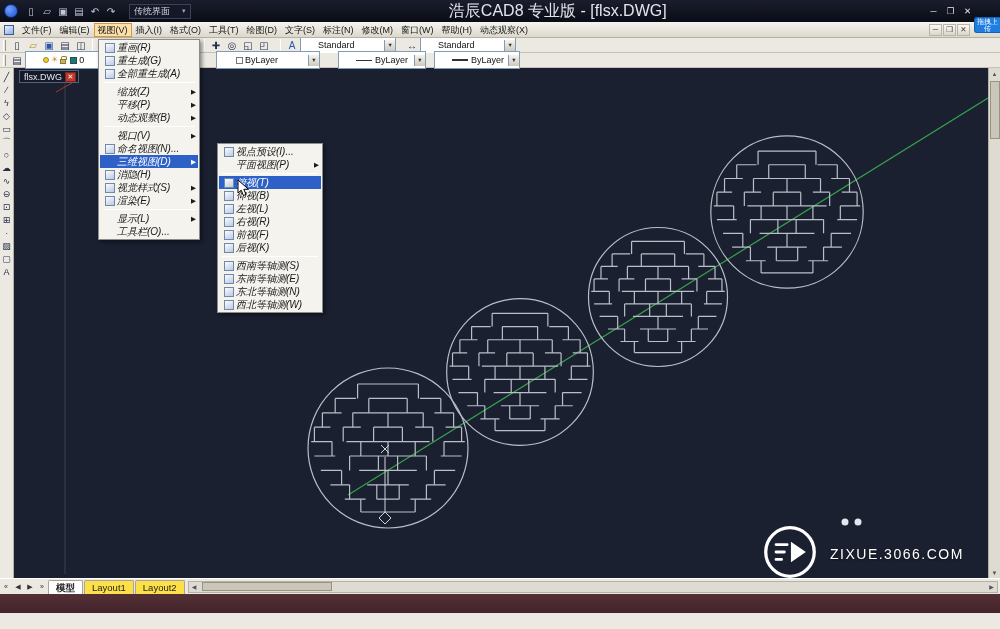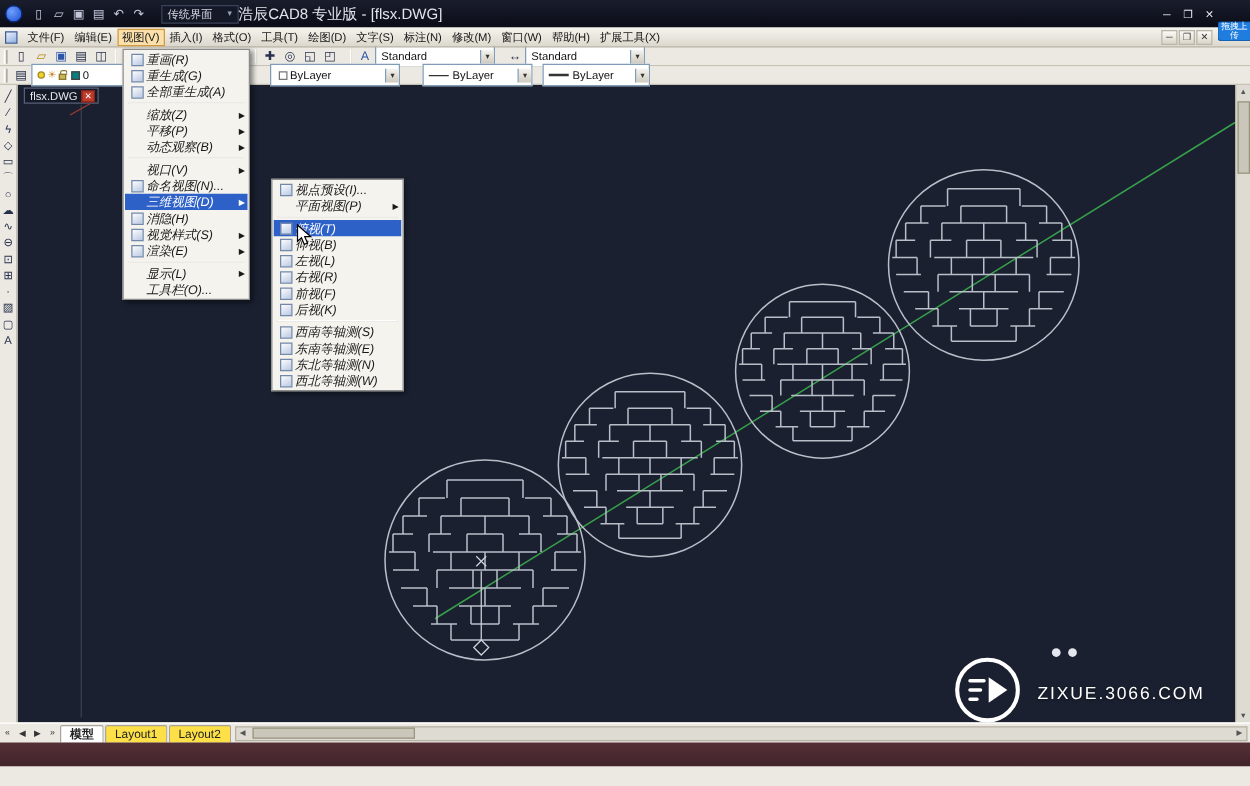--- a/index.html
+++ b/index.html
@@ -5,21 +5,21 @@
   *{margin:0;padding:0;box-sizing:border-box;}
   body{width:1000px;height:629px;overflow:hidden;font-family:"Liberation Sans","DejaVu Sans",sans-serif;}
   .screen{position:relative;width:1000px;height:629px;background:#ece9e2;overflow:hidden;}
 
   
   .titlebar{position:absolute;left:0;top:0;width:100%;height:22px;background:linear-gradient(#1a1d2c,#0a0c17);display:flex;align-items:center;color:#d8dbe2;z-index:20;}
   .app-logo{width:14px;height:14px;border-radius:50%;background:radial-gradient(circle at 35% 35%,#6ea0ff,#1d4fd0);margin:0 5px 0 4px;border:1px solid #0a2a80;flex:0 0 auto;}
   .tbi{width:16px;height:14px;display:flex;align-items:center;justify-content:center;font-size:10px;color:#c2c8da;}
   .mode-combo{display:flex;align-items:center;gap:12px;border:1px solid #3a4158;background:#141827;height:15px;padding:0 4px;margin-left:10px;font-size:9px;color:#d4d8e2;}
   .mode-combo .carrow{font-size:7px;color:#9aa2b8;}
-  .tb-title{flex:1;font-size:12px;color:#e2e5ec;}
+  .tb-title{flex:1;text-align:center;font-size:16px;color:#e2e5ec;}
   .tb-controls{display:flex;margin-right:24px;}
   .tb-ctl{width:17px;height:15px;display:flex;align-items:center;justify-content:center;font-size:8.5px;color:#e8eaf0;}
 
   
   .menubar{position:absolute;left:0;top:22px;width:100%;height:16px;background:linear-gradient(#f6f4ee,#dcd8cd);border-bottom:1px solid #b5b1a4;display:flex;align-items:center;font-size:9px;color:#151515;z-index:20;}
   .doc-icon{width:10px;height:10px;margin:0 4px;background:linear-gradient(150deg,#eaf0fb,#8fb0e2);border:1px solid #3a5c9c;flex:0 0 auto;}
   .menu-item{padding:1px 4px;line-height:12px;white-space:nowrap;text-align:right;}
   .menu-item.open{background:#fbe0ab;border:1px solid #cf9a42;padding:0 3px;}
   .mb-right{margin-left:auto;display:flex;align-items:center;margin-right:30px;}
   .doc-ctl{width:13px;height:12px;display:flex;align-items:center;justify-content:center;font-size:7.5px;color:#333;border:1px solid #b9b5a8;background:linear-gradient(#fbfaf6,#d9d5c9);margin-left:1px;}
@@ -27,21 +27,21 @@
 
   
   .toolbar{position:absolute;left:0;width:100%;height:15px;background:#ece9e2;border-bottom:1px solid #c6c2b6;display:flex;align-items:center;font-size:10px;z-index:10;}
   .row1{top:38px;}
   .row2{top:53px;}
   .grip{width:3px;height:11px;margin:0 3px;border-left:1px solid #fff;border-right:1px solid #9b978b;}
   .ti{width:16px;height:13px;display:flex;align-items:center;justify-content:center;font-size:10px;color:#26304c;flex:0 0 auto;}
   .ti.y{color:#b9871b;} .ti.b{color:#2b55a8;} .ti.g{color:#2f7d46;}
   .mini-arrow{font-size:6px;color:#444;margin:4px 1px 0 -3px;}
   .tsep{width:1px;height:12px;background:#aaa698;border-right:1px solid #fff;margin:0 3px;}
-  .combo{display:flex;align-items:center;height:18px;background:#fff;border:1px solid #7f9db9;font-size:9px;color:#111;padding-left:4px;flex:0 0 auto;}
+  .combo{display:flex;align-items:center;height:18px;background:#fff;border:1px solid #7f9db9;font-size:9px;color:#111;padding-left:17px;flex:0 0 auto;}
   .combo .val{flex:1;white-space:nowrap;overflow:hidden;}
   .combo .arrow{margin-left:3px;width:11px;height:11px;background:linear-gradient(#f4f3ee,#cfcabe);border-left:1px solid #7f9db9;display:flex;align-items:center;justify-content:center;font-size:6.5px;color:#333;flex:0 0 auto;}
   .w92{width:96px;} .w104{width:104px;} .w88{width:88px;} .w84{width:86px;}
   .chip{width:7px;height:7px;background:#0a7e7e;border:1px solid #444;margin:0 2px;flex:0 0 auto;}
   .chip2{width:7px;height:7px;background:#fefefe;border:1px solid #777;margin:0 2px;flex:0 0 auto;}
   .bulb{width:6px;height:6px;border-radius:50%;background:#f0cf2e;border:1px solid #9c8a1e;margin-right:2px;flex:0 0 auto;}
   .sun{font-size:8px;color:#c8881f;margin-right:2px;line-height:8px;}
   .mini-lock{width:6px;height:5px;background:#c9b45a;border:1px solid #8a7b30;position:relative;margin:3px 2px 0 0;flex:0 0 auto;}
   .mini-lock::before{content:'';position:absolute;top:-4px;left:0;width:4px;height:3px;border:1px solid #8a7b30;border-bottom:none;border-radius:2px 2px 0 0;}
   .lt-sample{width:16px;height:0;border-top:1px solid #333;margin-right:3px;flex:0 0 auto;}
@@ -128,21 +128,21 @@
     <span class="menu-item open">视图(V)</span>
     <span class="menu-item">插入(I)</span>
     <span class="menu-item">格式(O)</span>
     <span class="menu-item">工具(T)</span>
     <span class="menu-item">绘图(D)</span>
     <span class="menu-item">文字(S)</span>
     <span class="menu-item">标注(N)</span>
     <span class="menu-item">修改(M)</span>
     <span class="menu-item">窗口(W)</span>
     <span class="menu-item">帮助(H)</span>
-    <span class="menu-item">扩展工具(X)</span>
+    <span class="menu-item">动态观察(X)</span>
     <div class="mb-right">
       <span class="doc-ctl">─</span>
       <span class="doc-ctl">❐</span>
       <span class="doc-ctl">✕</span>
     </div>
   </div>
   <div class="upload-pill">拖拽上传</div>
 
   <div class="toolbar row1">
     <span class="grip"></span>

